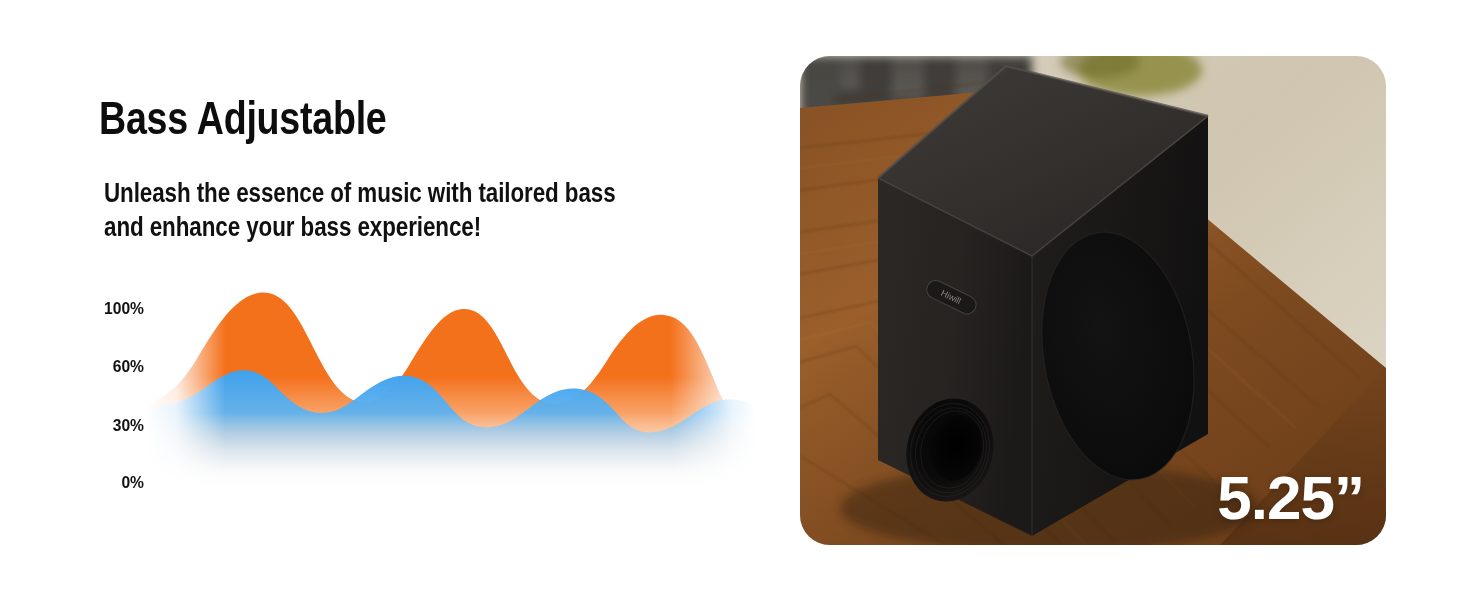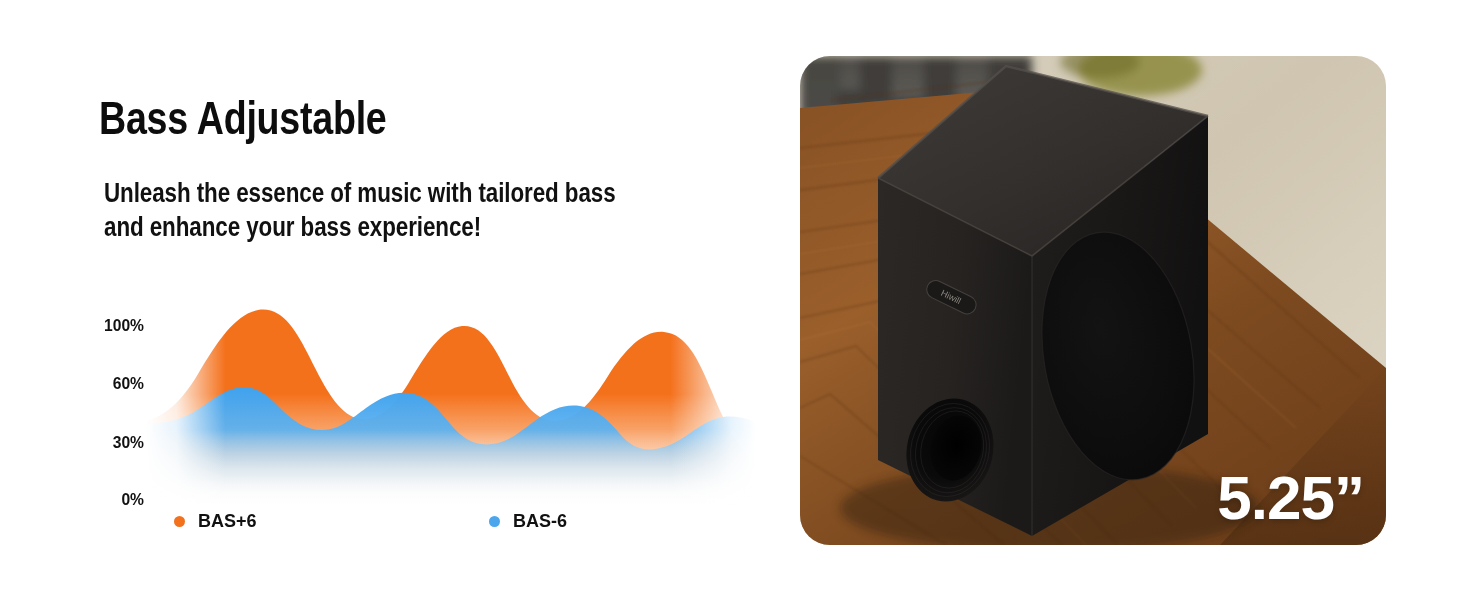--- a/index.html
+++ b/index.html
@@ -48,21 +48,21 @@
     transform: scaleX(0.80);
     transform-origin: left top;
     white-space: nowrap;
   }
   #subtitle .sub-line { display: block; }
 
   
   #chart-area {
     position: absolute;
     left: 96px;
-    top: 296px;
+    top: 279px;
     width: 660px;
     height: 260px;
   }
 
   #chart-plot {
     position: absolute;
     left: 50px;
     top: 0;
     width: 610px;
     height: 215px;
@@ -223,30 +223,20 @@
                  C 486,152 498,156 514,152
                  C 532,148 544,136 558,128
                  C 574,119 588,118 610,126
                  L 610,215 L 0,215 Z" fill="url(#gradBlue)"></path>
 
         <rect x="0" y="0" width="610" height="215" fill="url(#bottomFade)"></rect>
         <rect x="0" y="0" width="610" height="215" fill="url(#edgeFade)"></rect>
       </svg>
     </div>
 
-    <div id="chart-legend">
-      <div class="legend-item" style="left:0px;">
-        <span class="legend-dot" style="background:#F4711C;"></span>
-        <span class="legend-label">BAS+6</span>
-      </div>
-      <div class="legend-item" style="left:315px;">
-        <span class="legend-dot" style="background:#4BA6EC;"></span>
-        <span class="legend-label">BAS-6</span>
-      </div>
-    </div>
 
   </div>
 </div>
 
 <div id="product-photo">
   <svg viewBox="0 0 586 489" preserveAspectRatio="none" aria-hidden="true">
     <defs>
       <linearGradient id="wallGrad" x1="0" y1="0" x2="1" y2="1">
         <stop offset="0%" stop-color="#d9d2c2"></stop>
         <stop offset="45%" stop-color="#cfc5b0"></stop>

